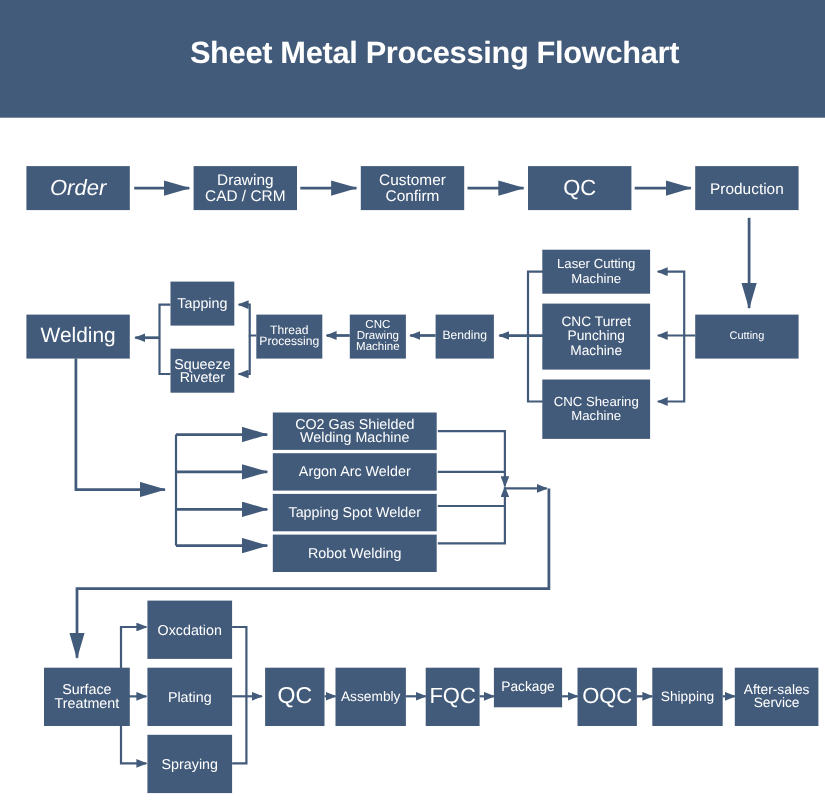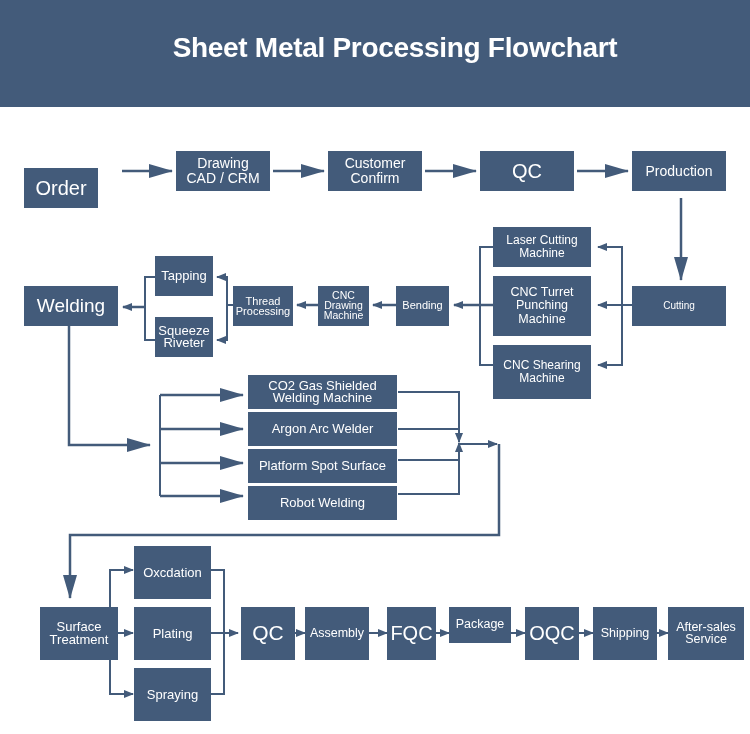--- a/index.html
+++ b/index.html
@@ -76,21 +76,21 @@
 
     <line x1="295" y1="633" x2="305" y2="633" marker-end="url(#ah)"></line>
     <line x1="369" y1="633" x2="387" y2="633" marker-end="url(#ah)"></line>
     <line x1="436" y1="633" x2="449" y2="633" marker-end="url(#ah)"></line>
     <line x1="511" y1="633" x2="525" y2="633" marker-end="url(#ah)"></line>
     <line x1="579" y1="633" x2="593" y2="633" marker-end="url(#ah)"></line>
     <line x1="657" y1="633" x2="668" y2="633" marker-end="url(#ah)"></line>
   </g>
 </svg>
 
-<div class="box" style="left:24px;top:168px;width:74px;height:40px;font-size:20px;">Order</div>
+<div class="box" style="left:24px;top:151px;width:94px;height:40px;font-size:20px;font-style:italic;">Order</div>
 <div class="box" style="left:176px;top:151px;width:94px;height:40px;font-size:14px;">Drawing
 CAD / CRM</div>
 <div class="box" style="left:328px;top:151px;width:94px;height:40px;font-size:14px;">Customer
 Confirm</div>
 <div class="box" style="left:480px;top:151px;width:94px;height:40px;font-size:20px;">QC</div>
 <div class="box" style="left:632px;top:151px;width:94px;height:40px;font-size:14px;">Production</div>
 
 <div class="box" style="left:632px;top:286px;width:94px;height:40px;font-size:10px;">Cutting</div>
 <div class="box" style="left:493px;top:227px;width:98px;height:40px;font-size:12px;">Laser Cutting
 Machine</div>
@@ -106,21 +106,21 @@
 <div class="box" style="left:233px;top:286px;width:60px;height:40px;font-size:11px;line-height:0.95;">Thread
 Processing</div>
 <div class="box" style="left:155px;top:256px;width:58px;height:40px;font-size:13px;">Tapping</div>
 <div class="box" style="left:155px;top:317px;width:58px;height:40px;font-size:13px;line-height:0.95;">Squeeze
 Riveter</div>
 <div class="box" style="left:24px;top:286px;width:94px;height:40px;font-size:19px;">Welding</div>
 
 <div class="box" style="left:248px;top:375px;width:149px;height:34px;font-size:13px;line-height:0.95;">CO2 Gas Shielded
 Welding Machine</div>
 <div class="box" style="left:248px;top:412px;width:149px;height:34px;font-size:13px;">Argon Arc Welder</div>
-<div class="box" style="left:248px;top:449px;width:149px;height:34px;font-size:13px;">Platform Spot Surface</div>
+<div class="box" style="left:248px;top:449px;width:149px;height:34px;font-size:13px;">Tapping Spot Welder</div>
 <div class="box" style="left:248px;top:486px;width:149px;height:34px;font-size:13px;">Robot Welding</div>
 
 <div class="box" style="left:40px;top:607px;width:78px;height:53px;font-size:13px;line-height:0.95;">Surface
 Treatment</div>
 <div class="box" style="left:134px;top:546px;width:77px;height:53px;font-size:13px;">Oxcdation</div>
 <div class="box" style="left:134px;top:607px;width:77px;height:53px;font-size:13px;">Plating</div>
 <div class="box" style="left:134px;top:668px;width:77px;height:53px;font-size:13px;">Spraying</div>
 <div class="box" style="left:241px;top:607px;width:54px;height:53px;font-size:21px;">QC</div>
 <div class="box" style="left:305px;top:607px;width:64px;height:53px;font-size:12.5px;">Assembly</div>
 <div class="box" style="left:387px;top:607px;width:49px;height:53px;font-size:20px;">FQC</div>

